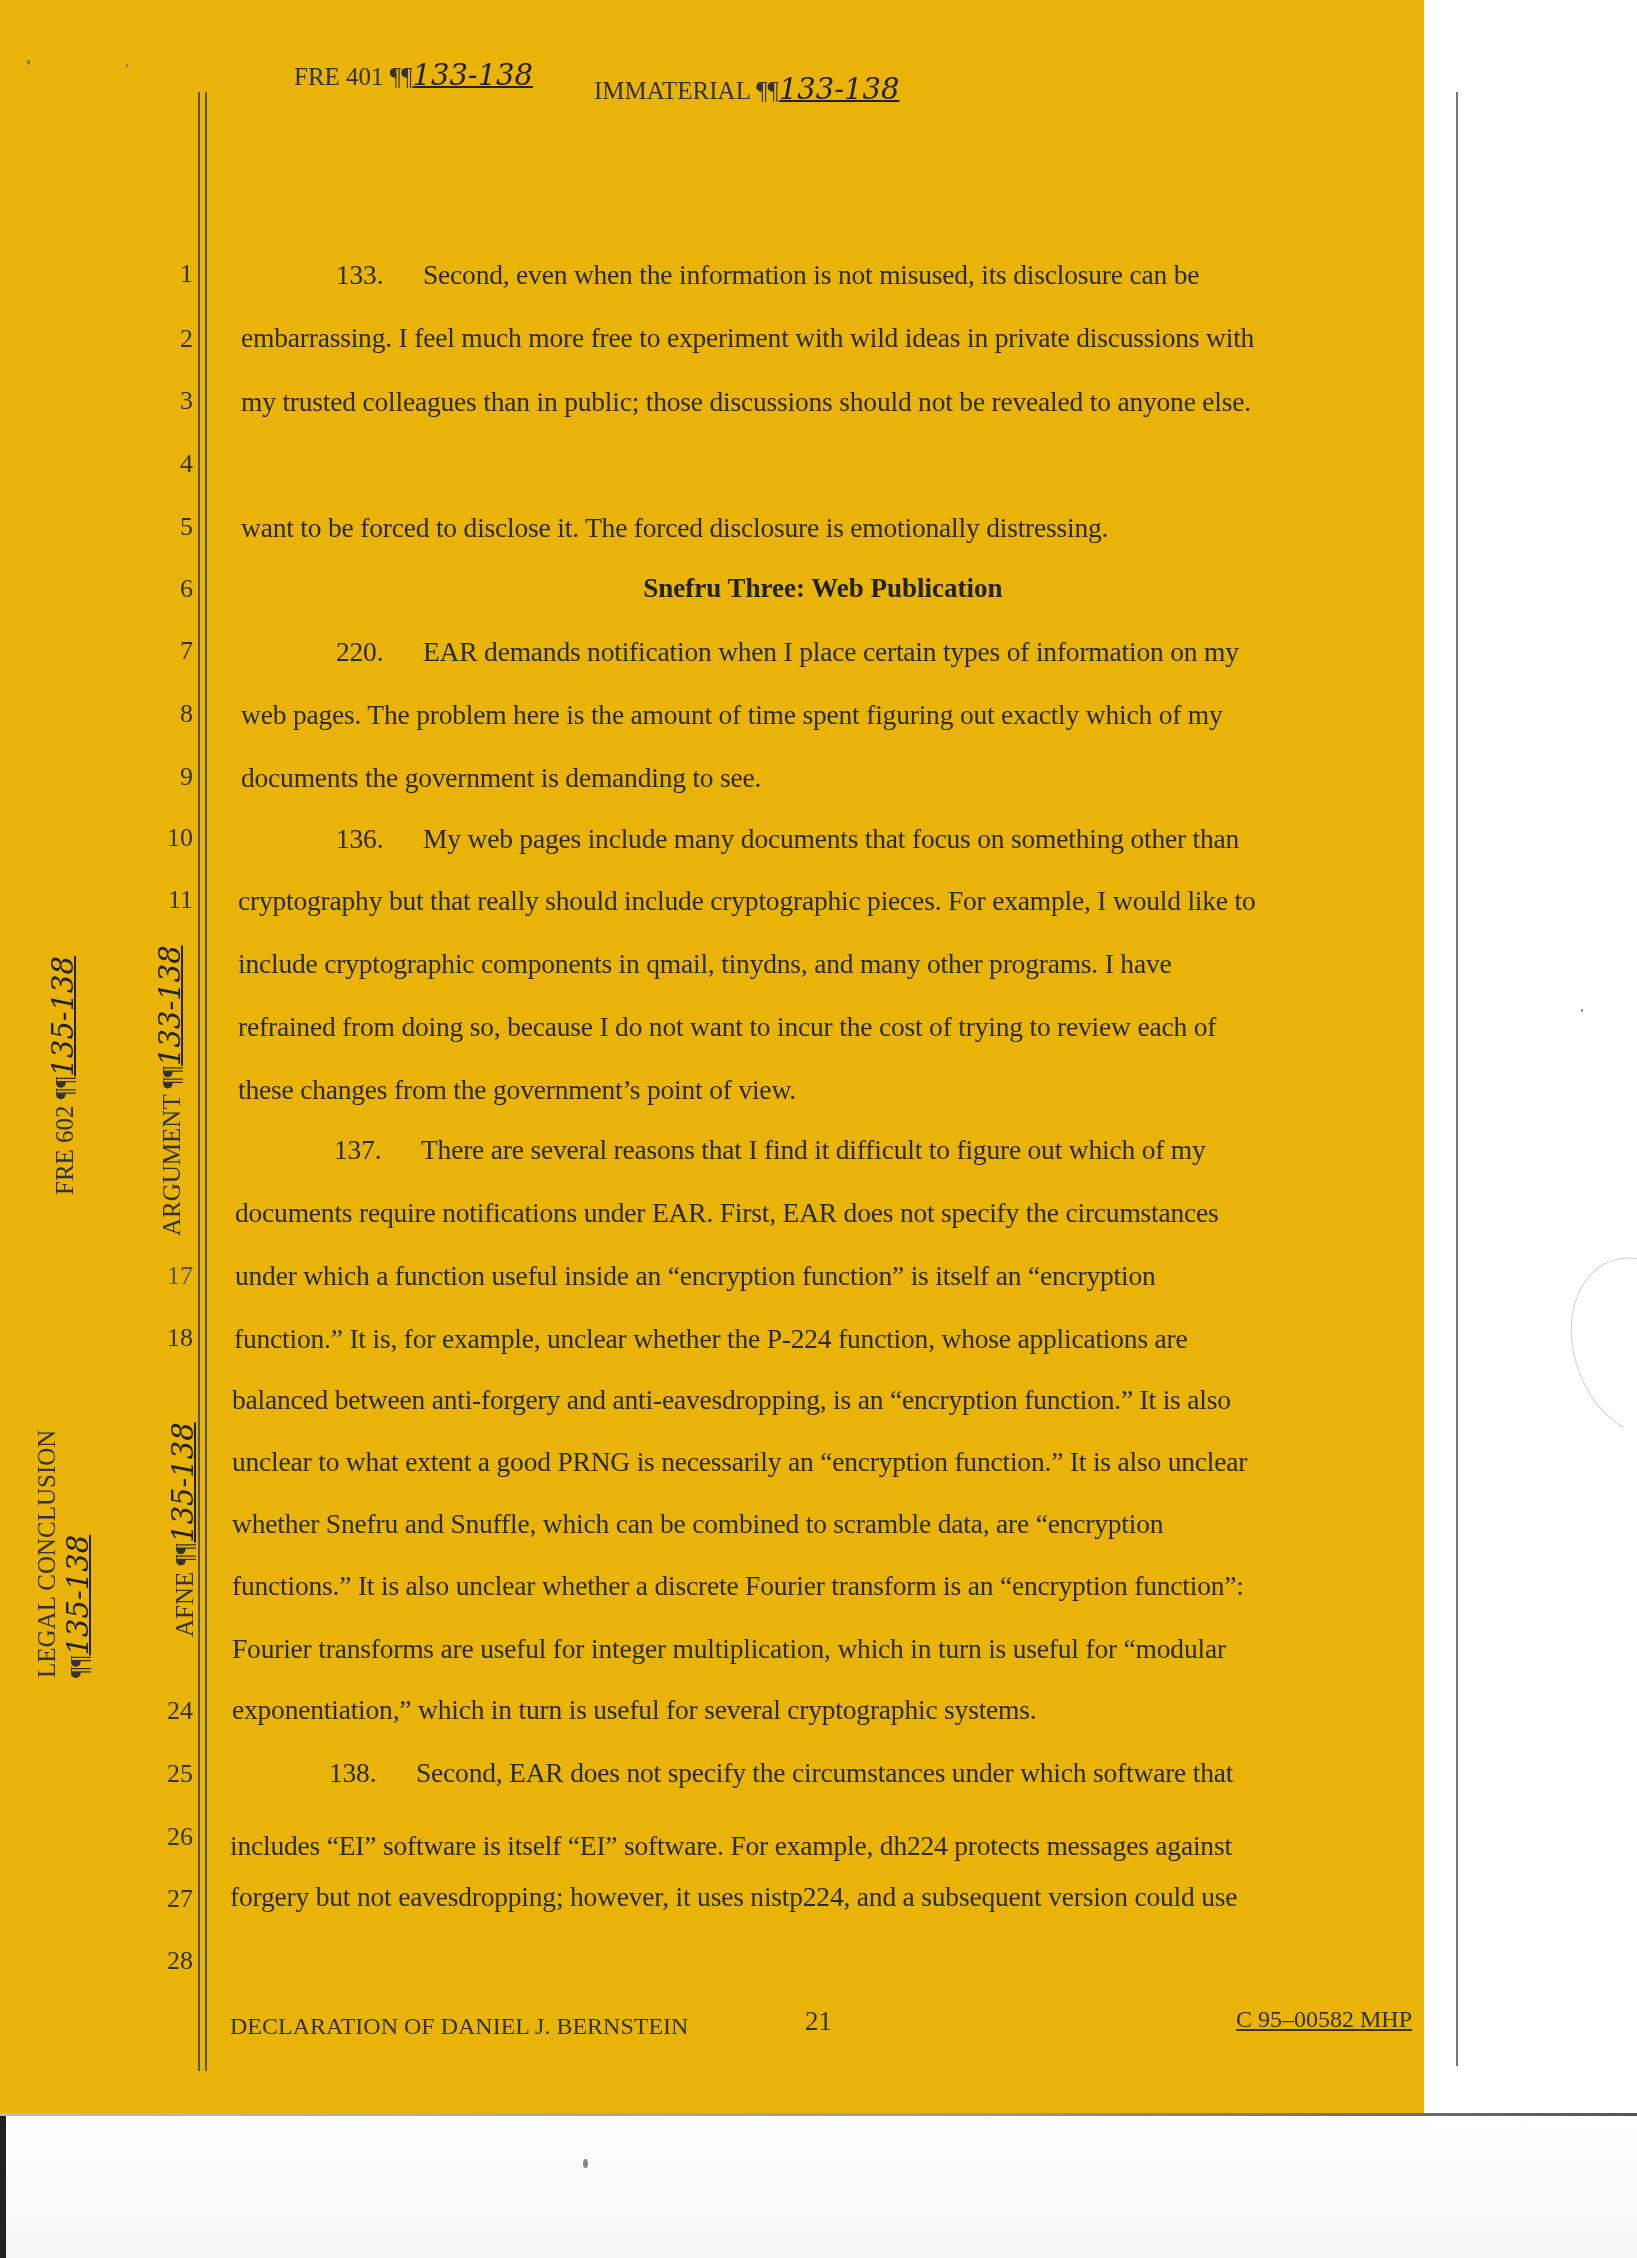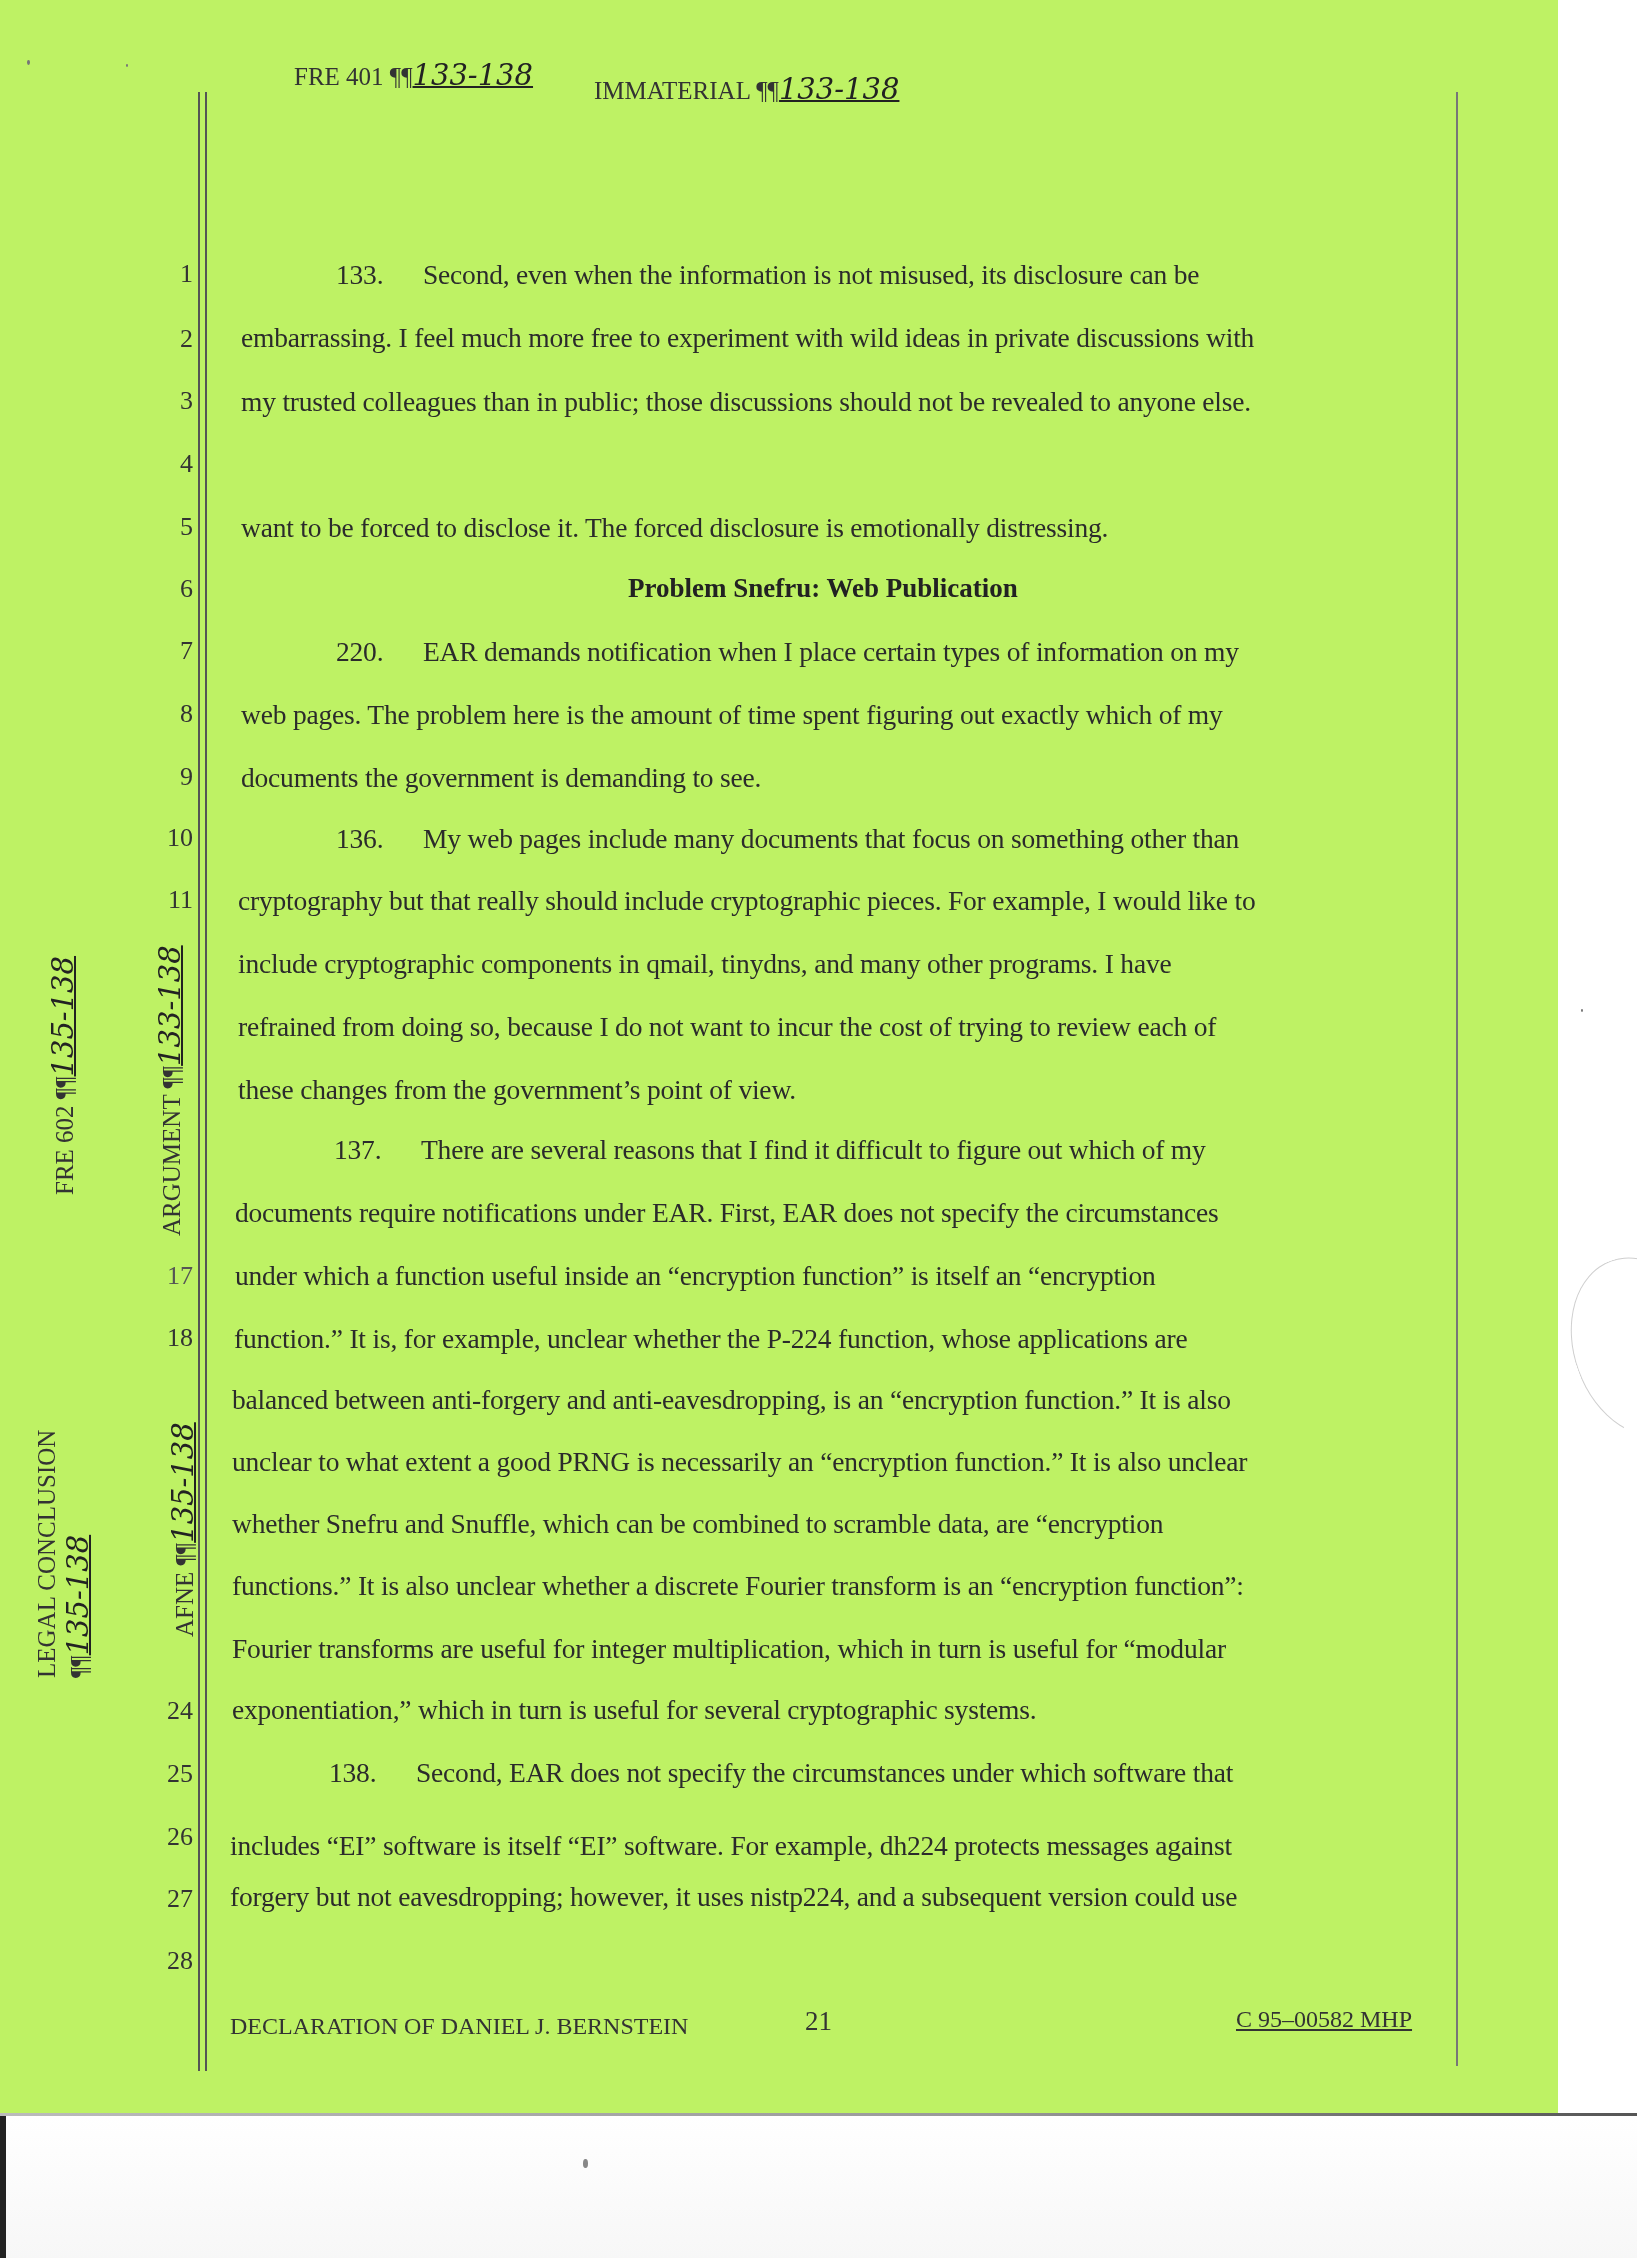--- a/index.html
+++ b/index.html
@@ -11,22 +11,22 @@
       width: 1638px;
       height: 2258px;
       position: relative;
       overflow: hidden;
       font-family: "Liberation Serif", "DejaVu Serif", serif;
       color: #2a2a2a;
     }
     .page {
       position: absolute;
       left: 0; top: 0;
-      width: 1558px; height: 2114px;
-      background: #bef264;
+      width: 1424px; height: 2114px;
+      background: #eab308;
     }
     
     .rule-left-a { position: absolute; left: 198px; top: 92px; width: 1.9px; height: 1979px; background: #555; }
     .rule-left-b { position: absolute; left: 205px; top: 92px; width: 1.9px; height: 1979px; background: #555; }
     
     .rule-right { position: absolute; left: 1456px; top: 92px; width: 1.9px; height: 1974px; background: #777; }
 
     .hdr {
       position: absolute;
       font-size: 25px;
@@ -182,21 +182,21 @@
   </div>
   <div class="margin-note" style="left:166px; top:1637px;">
     <span>AFNE ¶¶</span><span class="hand">135-138</span>
   </div>
 
   <div class="body-text" style="left:336px; top:261px;"><span class="para-num">133.</span><span>Second, even when the information is not misused, its disclosure can be</span></div>
   <div class="body-text" style="left:241px; top:324px;">embarrassing.  I feel much more free to experiment with wild ideas in private discussions with</div>
   <div class="body-text" style="left:241px; top:388px;">my trusted colleagues than in public; those discussions should not be revealed to anyone else.</div>
   <div class="body-text" style="left:241px; top:514px;">want to be forced to disclose it.  The forced disclosure is emotionally distressing.</div>
 
-  <div class="heading"><span style="margin-left:0px; position:relative; left:3.9px;">Problem Snefru: Web Publication</span></div>
+  <div class="heading"><span style="margin-left:0px; position:relative; left:3.9px;">Snefru Three: Web Publication</span></div>
 
   <div class="body-text" style="left:336px; top:638px;"><span class="para-num">220.</span><span>EAR demands notification when I place certain types of information on my</span></div>
   <div class="body-text" style="left:241px; top:701px;">web pages.  The problem here is the amount of time spent figuring out exactly which of my</div>
   <div class="body-text" style="left:241px; top:764px;">documents the government is demanding to see.</div>
 
   <div class="body-text" style="left:336px; top:825px;"><span class="para-num">136.</span><span>My web pages include many documents that focus on something other than</span></div>
   <div class="body-text" style="left:238px; top:887px;">cryptography but that really should include cryptographic pieces.  For example, I would like to</div>
   <div class="body-text" style="left:238px; top:950px;">include cryptographic components in qmail, tinydns, and many other programs.  I have</div>
   <div class="body-text" style="left:238px; top:1013px;">refrained from doing so, because I do not want to incur the cost of trying to review each of</div>
   <div class="body-text" style="left:238px; top:1076px;">these changes from the government’s point of view.</div>

